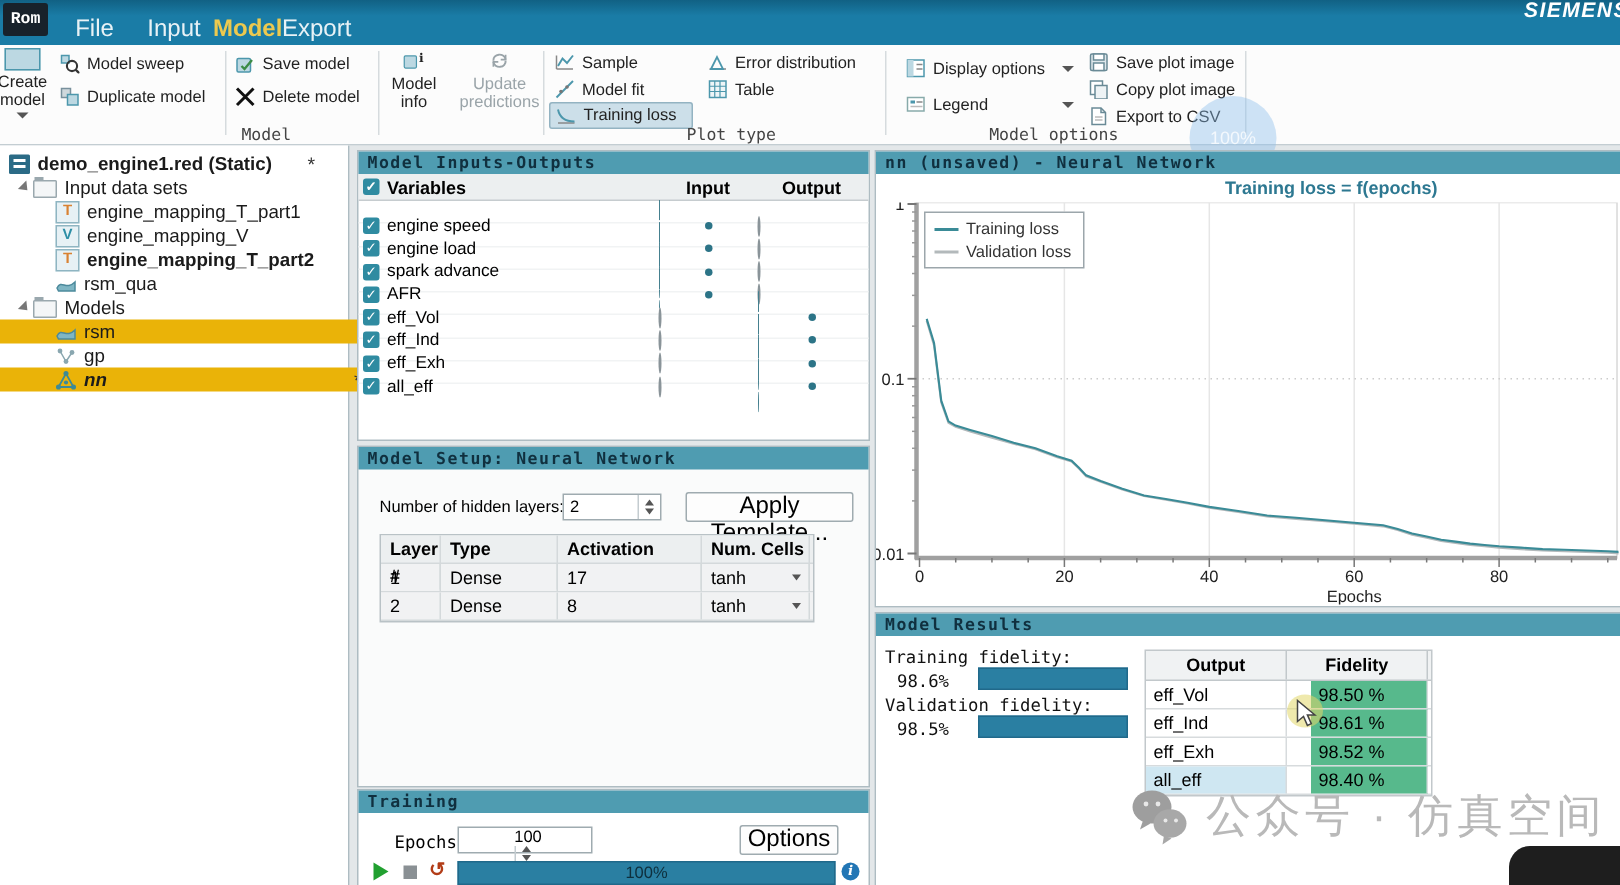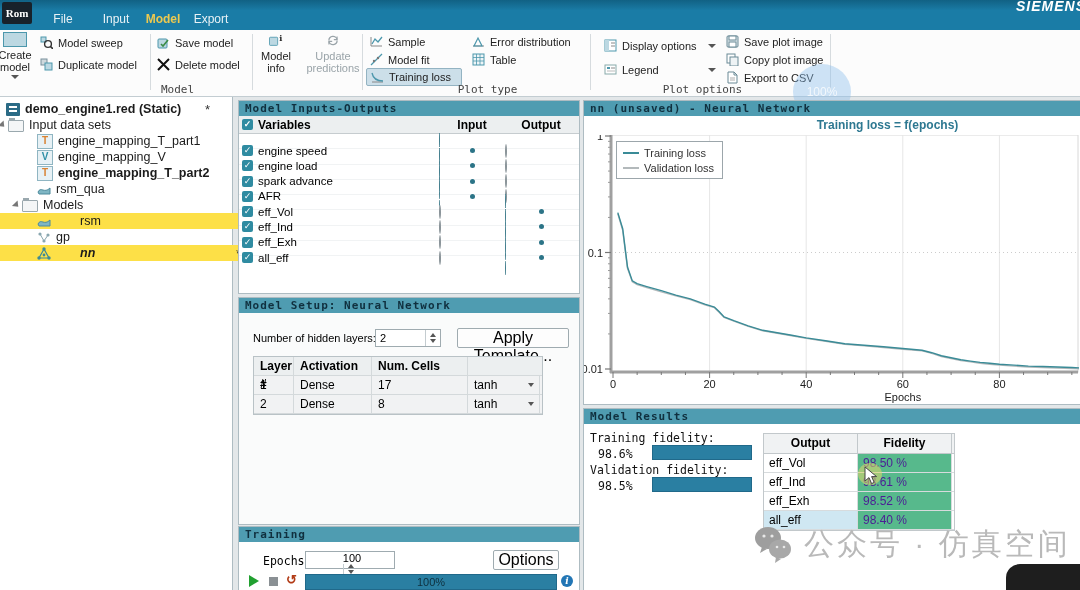--- a/index.html
+++ b/index.html
@@ -4,22 +4,22 @@
 <style>
   html,body{margin:0;padding:0;}
   body{width:1080px;height:590px;position:relative;overflow:hidden;background:#e3e7e9;
        font-family:"Liberation Sans",sans-serif;-webkit-font-smoothing:antialiased;}
   .abs{position:absolute;}
   .mono{font-family:"DejaVu Sans Mono",monospace;}
 
   
   #titlebar{left:0;top:0;width:1080px;height:30px;background:linear-gradient(#116184,#1a7ca6 35%,#1a7ca6);}
   #rom-badge{left:2px;top:2px;width:30px;height:22px;background:#18222b;color:#fff;font-size:11px;
-             font-family:Liberation Serif, serif;text-align:center;line-height:22px;border-radius:2px;font-weight:bold;}
-  .menu-tab{top:11px;height:19px;color:#e8f2f6;font-size:12px;line-height:17px;text-align:center;cursor:default;}
+             font-family:Liberation Mono, monospace;text-align:center;line-height:22px;border-radius:2px;font-weight:bold;}
+  .menu-tab{top:11px;height:19px;color:#e8f2f6;font-size:16px;line-height:17px;text-align:center;cursor:default;}
   .menu-tab.active{color:#ecc94f;border-bottom:3px solid #e3bd3d;font-weight:bold;}
   #brand{right:-6px;top:-2px;color:#fff;font-size:14px;font-weight:bold;font-style:italic;letter-spacing:1px;}
 
   
   #ribbon{left:0;top:30px;width:1080px;height:66px;background:#fcfcfc;border-bottom:1px solid #c3cdd2;}
   .rsep{top:4px;width:1px;height:56px;background:#d6dbde;}
   .grp-label{top:53px;font-size:11px;color:#444;text-align:center;}
   .rbtn{display:flex;align-items:center;gap:5px;font-size:11px;color:#222;height:15px;cursor:default;}
   .ricon{width:13px;height:13px;flex:0 0 13px;}
   .sel-btn{background:#ccdfe9;border:1px solid #93b3c2;border-radius:2px;padding:0 4px;}
@@ -31,21 +31,21 @@
       display:flex;align-items:center;justify-content:center;}
 
   
   .panel{background:#fff;border:1px solid #aebcc2;}
   .phead{height:15px;background:#4f9cb1;color:#10303f;font-family:"DejaVu Sans Mono",monospace;
          font-size:11px;font-weight:bold;line-height:15px;padding-left:6px;letter-spacing:1px;}
 
   
   #tree{left:0;top:97px;width:233px;height:493px;background:#fff;border-right:1px solid #aebcc2;padding-top:4px;box-sizing:border-box;}
   .trow{position:relative;height:16px;display:flex;align-items:center;font-size:12.5px;color:#1b1b1b;width:226px;}
-  .trow.sel{background:#fde047;gap:24px;}
+  .trow.sel{background:#eab308;}
   .trow .lab{white-space:nowrap;}
   .trow .marker{position:absolute;right:22px;font-size:13px;color:#333;}
   .texp{width:0;height:0;border-top:4px solid transparent;border-bottom:4px solid transparent;border-left:5px solid #777;
         transform:rotate(45deg);margin-right:3px;}
   .ic{width:14px;height:13px;margin-right:5px;flex:0 0 14px;position:relative;}
   .ic-file{background:#2b6b86;border-radius:1px;}
   .ic-file:after{content:"";position:absolute;left:3px;top:3px;width:8px;height:2px;background:#fff;box-shadow:0 4px 0 #fff;}
   .ic-folder{border:1px solid #9aa8ae;background:#f4f6f7;border-radius:1px;width:13px;height:10px;margin-top:2px;}
   .ic-folder:before{content:"";position:absolute;left:0;top:-3px;width:6px;height:2px;background:#9aa8ae;}
   .ic-letter{background:#e7f1f5;border:1px solid #8fb5c2;font-size:10px;font-weight:bold;text-align:center;line-height:12px;}
@@ -99,21 +99,21 @@
   
   #results-panel{left:583px;top:408px;width:497px;height:182px;}
   .fid-label{font-family:"DejaVu Sans Mono",monospace;font-size:11.5px;color:#111;}
   .fid-bar{background:#2a7fa2;height:13px;border:1px solid #20698a;}
   .rtable{position:absolute;left:179px;top:24px;width:190px;border:1px solid #c2c8cb;font-size:12px;background:#fff;}
   .rt-head{display:grid;grid-template-columns:94px 94px;height:19px;background:#f0f2f3;font-weight:bold;
            border-bottom:1px solid #c2c8cb;}
   .rt-head>div{text-align:center;line-height:19px;border-right:1px solid #c2c8cb;}
   .rt-row{display:grid;grid-template-columns:94px 94px;height:18px;border-bottom:1px solid #d7dbdd;}
   .rt-row>div{line-height:18px;padding-left:5px;border-right:1px solid #d7dbdd;box-sizing:border-box;}
-  .fid-cell{background:#57b98c;color:#4c1d95;}
+  .fid-cell{background:#57b98c;color:#000000;margin-left:16px;}
   .out-sel{background:#cfe7f2;}
 
   
   #watermark{left:752px;top:524px;display:flex;align-items:center;gap:10px;color:#b9b9b9;font-size:30px;letter-spacing:3px;}
   #corner-overlay{right:0;bottom:0;width:74px;height:26px;background:#1e1e1e;border-radius:14px 0 0 0;}
   #cursor-hl{left:858px;top:463px;width:24px;height:22px;border-radius:50%;background:rgba(225,215,105,.55);}
 </style>
 </head>
 <body>
 
@@ -273,33 +273,33 @@
     <span>Copy plot image</span>
   </div>
   <div class="rbtn abs" style="left:726px;top:40px;">
     <svg class="ricon" viewBox="0 0 13 13">
         <path d="M2 1h6l3 3v8H2z" fill="#fff" stroke="#6a8a96"></path>
         <path d="M8 1v3h3" fill="none" stroke="#6a8a96"></path>
         <path d="M4 7h5M4 9h5" stroke="#999" stroke-width=".8"></path>
       </svg>
     <span>Export to CSV</span>
   </div>
-  <div class="grp-label mono abs" style="left:655px;width:95px;">Plot options</div>
+  <div class="grp-label mono abs" style="left:655px;width:95px;">Model options</div>
 
   <div class="rsep abs" style="left:830px;"></div>
   <div id="overlay-circle" class="abs">100%</div>
 </div>
 
 <div id="tree" class="abs">
     <div class="trow" style="padding-left: 6px;">
       <span class="ic ic-file"></span>
       <span class="lab" style="font-weight:bold;">demo_engine1.red (Static)</span>
       <span class="marker">*</span>
     </div>
-    <div class="trow" style=" text-align: center;">
+    <div class="trow" style="padding-left: 14px; text-align: center;">
       <span class="texp"></span>
       <span class="ic ic-folder"></span>
       <span class="lab" style="">Input data sets</span>
     </div>
     <div class="trow" style="padding-left: 37px;">
       <span class="ic ic-letter" style="color:#d98232;">T</span>
       <span class="lab" style="">engine_mapping_T_part1</span>
     </div>
     <div class="trow" style="padding-left: 37px;">
       <span class="ic ic-letter" style="color:#2e8fa6;">V</span>
@@ -437,20 +437,21 @@
     <span class="arrows">
         <span class="tri-up"></span>
         <span class="tri-dn"></span>
       </span>
   </div>
   <div class="btn abs" style="left:218px;top:30px;width:110px;height:18px;line-height:18px;">Apply Template...</div>
 
   <div class="ltable abs" style="left:14px;top:58px;width:288px;">
     <div class="lrow lhead">
       <div>Layer #</div>
+      <div>Type</div>
       <div>Activation</div>
       <div>Num. Cells</div>
     </div>
     <div id="layer-rows">
         <div class="lrow lbody">
           <div>1</div>
           <div>Dense</div>
           <div>17</div>
           <div>tanh<span class="ddchev"></span></div>
         </div>

